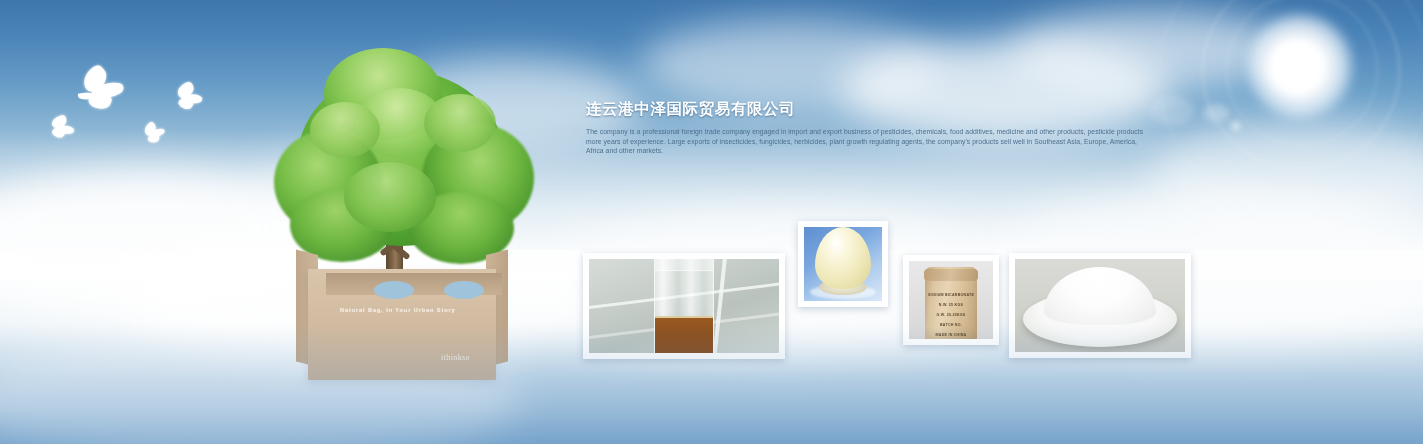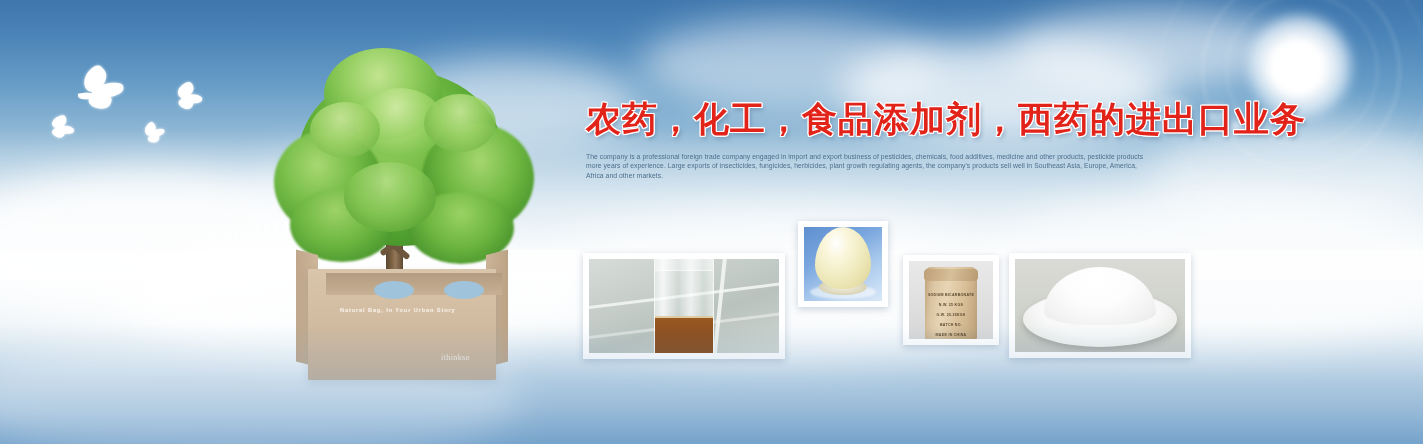--- a/index.html
+++ b/index.html
@@ -313,21 +313,21 @@
       <div class="box-inner">
         <div class="box-hole l"></div>
         <div class="box-hole r"></div>
       </div>
       <div class="box-tag">Natural Bag, In Your Urban Story</div>
       <div class="box-brand">ithinkso</div>
     </div>
   </div>
 
   <div class="text-block">
-    <div class="headline">农药，化工，食品添加剂，西药的进出口业务</div>
+    <div class="company">连云港中泽国际贸易有限公司</div>
     <p class="blurb">The company is a professional foreign trade company engaged in import and export business of pesticides, chemicals, food additives, medicine and other products, pesticide products more years of experience. Large exports of insecticides, fungicides, herbicides, plant growth regulating agents, the company's products sell well in Southeast Asia, Europe, America, Africa and other markets.</p>
   </div>
 
   <div class="photo" id="ph-vial">
     <div class="inner">
       <div class="vial-bg"></div>
       <div class="vial-line" style="left:-20px;top:34px;width:250px;"></div>
       <div class="vial-line" style="left:-20px;top:64px;width:250px;opacity:.6;"></div>
       <div class="vial-line" style="left:128px;top:-10px;width:4px;height:130px;transform:rotate(6deg);"></div>
       <div class="vial">

